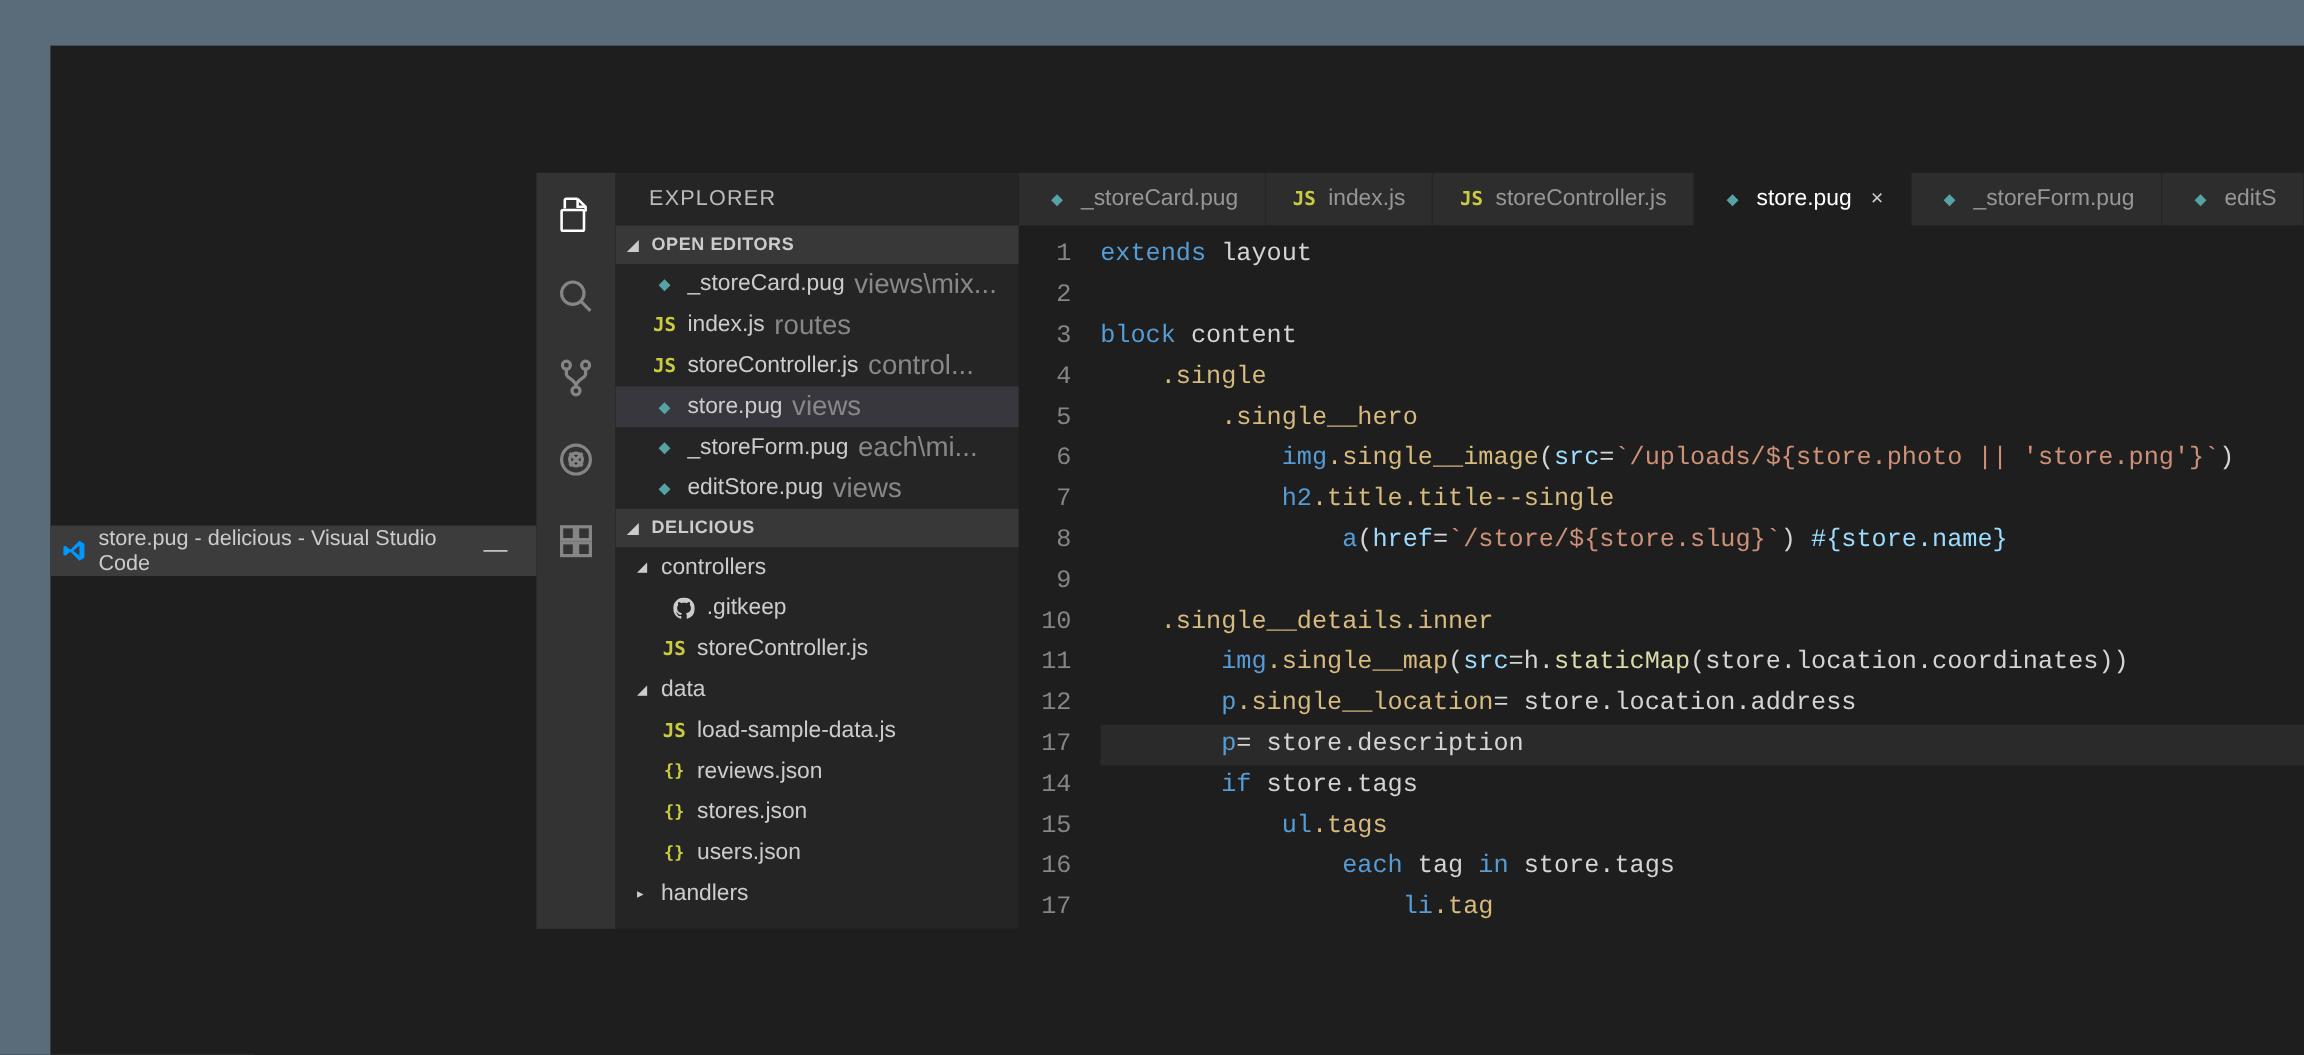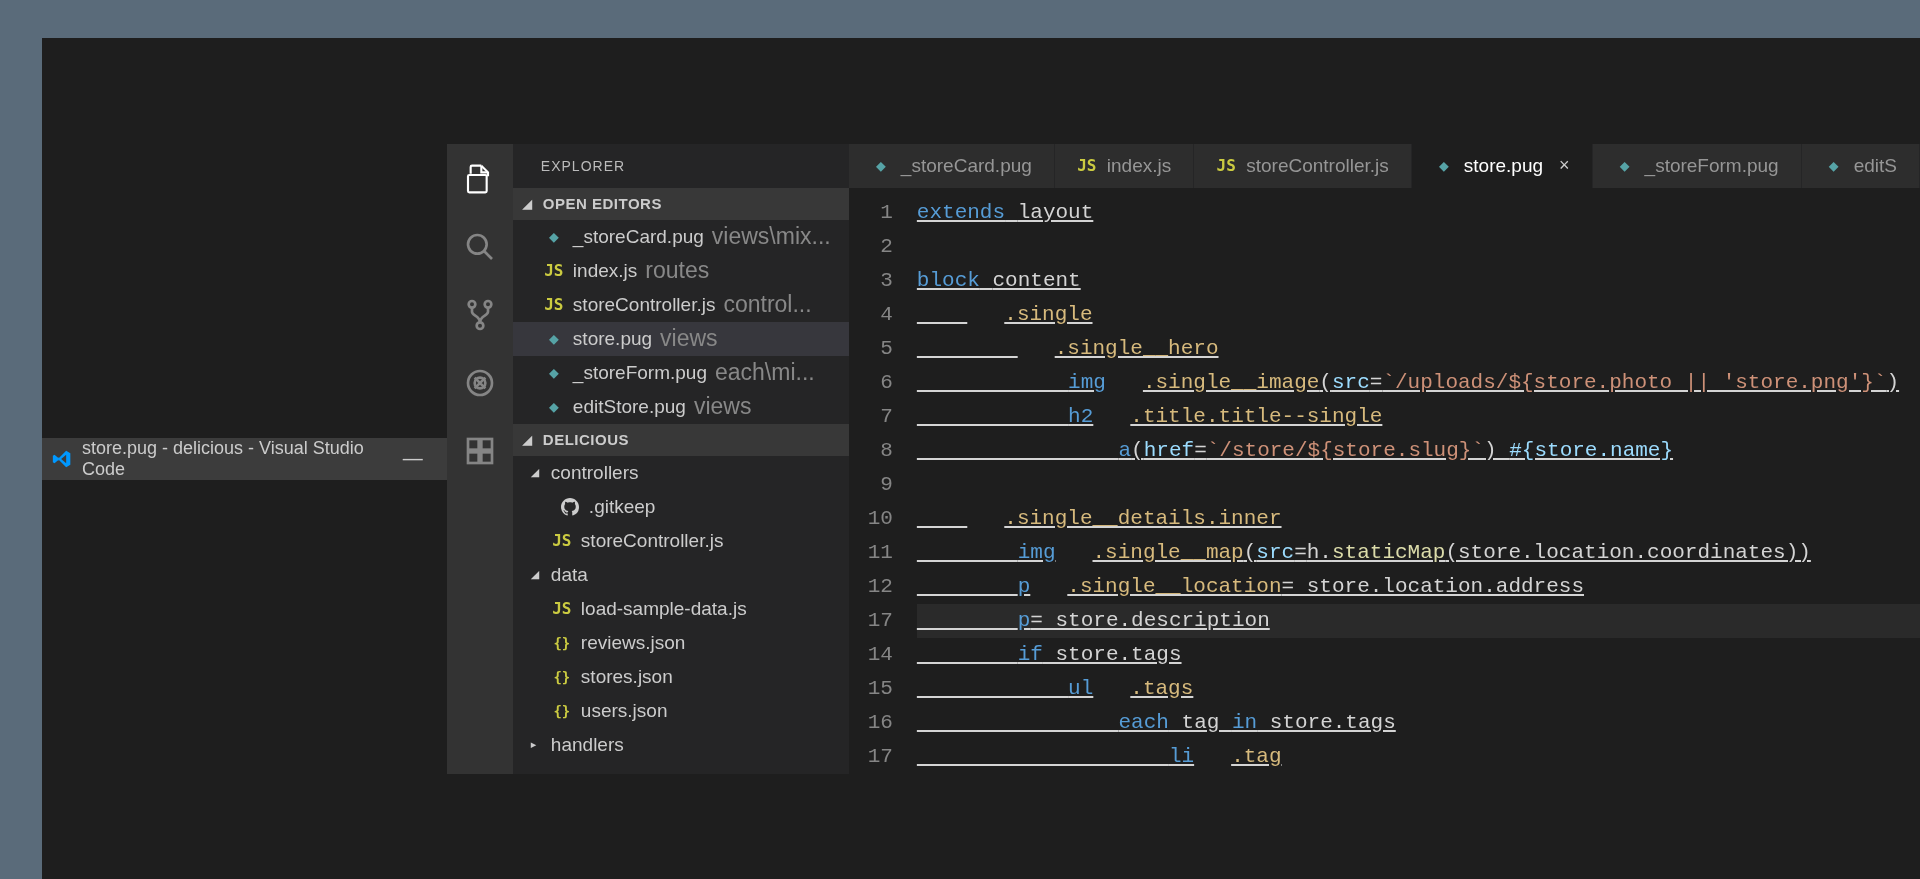--- a/index.html
+++ b/index.html
@@ -9,46 +9,46 @@
 .titlebar .vsc-logo { width:20px; height:20px; margin-right:10px; display:flex; align-items:center; justify-content:center; }
 .titlebar .vsc-logo svg { width:20px; height:20px; }
 .titlebar .title-text { flex:1; }
 .titlebar .win-controls { display:flex; gap:30px; padding-right:14px; color:#ccc; font-size:20px; }
 .main { flex:1; display:flex; min-height:0; }
 .activity-bar { width:66px; background:#333333; display:flex; flex-direction:column; align-items:center; padding-top:14px; gap:26px; }
 .activity-bar .ab-item { width:42px; height:42px; display:flex; align-items:center; justify-content:center; color:#858585; cursor:pointer; }
 .activity-bar .ab-item.active { color:#fff; }
 .activity-bar .ab-item svg { width:32px; height:32px; }
 .sidebar { width:336px; background:#252526; color:#ccc; display:flex; flex-direction:column; font-size:18px; }
-.sidebar .panel-title { height:44px; display:flex; align-items:center; padding-left:28px; color:#bbb; font-size:14px; letter-spacing:1px; }
+.sidebar .panel-title { height:44px; display:flex; align-items:center; padding-left:28px; color:#bbb; font-size:18px; letter-spacing:1px; }
 .section-header { height:32px; background:#383838; display:flex; align-items:center; padding-left:10px; color:#ccc; font-weight:600; font-size:15px; letter-spacing:0.5px; }
 .section-header .caret { width:14px; display:inline-block; font-size:12px; margin-right:6px; }
 .file-row { height:34px; display:flex; align-items:center; padding-left:30px; color:#ccc; cursor:pointer; white-space:nowrap; overflow:hidden; font-size:19px; }
 .file-row.active { background:#37373d; }
 .file-row .fi { width:22px; height:22px; margin-right:8px; display:flex; align-items:center; justify-content:center; font-size:14px; }
 .file-row .dim { color:#888; margin-left:8px; font-size:23px; }
 .tree-row { height:34px; display:flex; align-items:center; color:#ccc; cursor:pointer; font-size:19px; }
 .tree-row .fi { width:22px; height:22px; margin-right:8px; display:flex; align-items:center; justify-content:center; font-size:14px; }
 .ic-pug { color:#56a3a6; font-weight:bold; font-size:12px; }
 .ic-js { color:#cbcb41; font-weight:bold; font-size:16px; font-family:Consolas,monospace; }
 .ic-json { color:#cbcb41; font-weight:bold; font-size:14px; font-family:Consolas,monospace; }
 .editor-zone { flex:1; display:flex; flex-direction:column; min-width:0; }
 .tabs { height:44px; background:#252526; display:flex; }
 .tab { display:flex; align-items:center; padding:0 22px; color:#969696; background:#2d2d2d; border-right:1px solid #252526; cursor:pointer; font-size:19px; gap:10px; }
 .tab.active { background:#1e1e1e; color:#fff; }
 .tab .fi { width:20px; height:20px; display:flex; align-items:center; justify-content:center; }
 .tab .close { font-size:18px; color:#ccc; margin-left:6px; }
 .editor-body { flex:1; display:flex; background:#1e1e1e; font-family:Consolas,"Courier New",monospace; font-size:21px; line-height:34px; }
 .gutter { width:68px; text-align:right; padding-right:24px; color:#858585; padding-top:8px; }
 .gutter div { height:34px; }
-.code-area { flex:1; padding-top:8px; color:#d4d4d4; white-space:pre;text-decoration:underline; }
+.code-area { flex:1; padding-top:8px; color:#d4d4d4; white-space:pre; }
 .code-area div { height:34px; }
 .code-area div.cursor-line { background:#2a2a2a; }
 .kw { color:#569cd6; }
-.cls { color:#d7ba7d;margin-left:37px; }
+.cls { color:#d7ba7d; }
 .tagn { color:#569cd6;margin-top:24px; }
 .attr { color:#9cdcfe; }
 .str { color:#ce9178; }
 .punct { color:#d4d4d4; }
 .ident { color:#d4d4d4; }
 .interp { color:#9cdcfe;margin-top:39px; }
 .fn { color:#dcdcaa; }
 </style>
 </head>
 <body>

